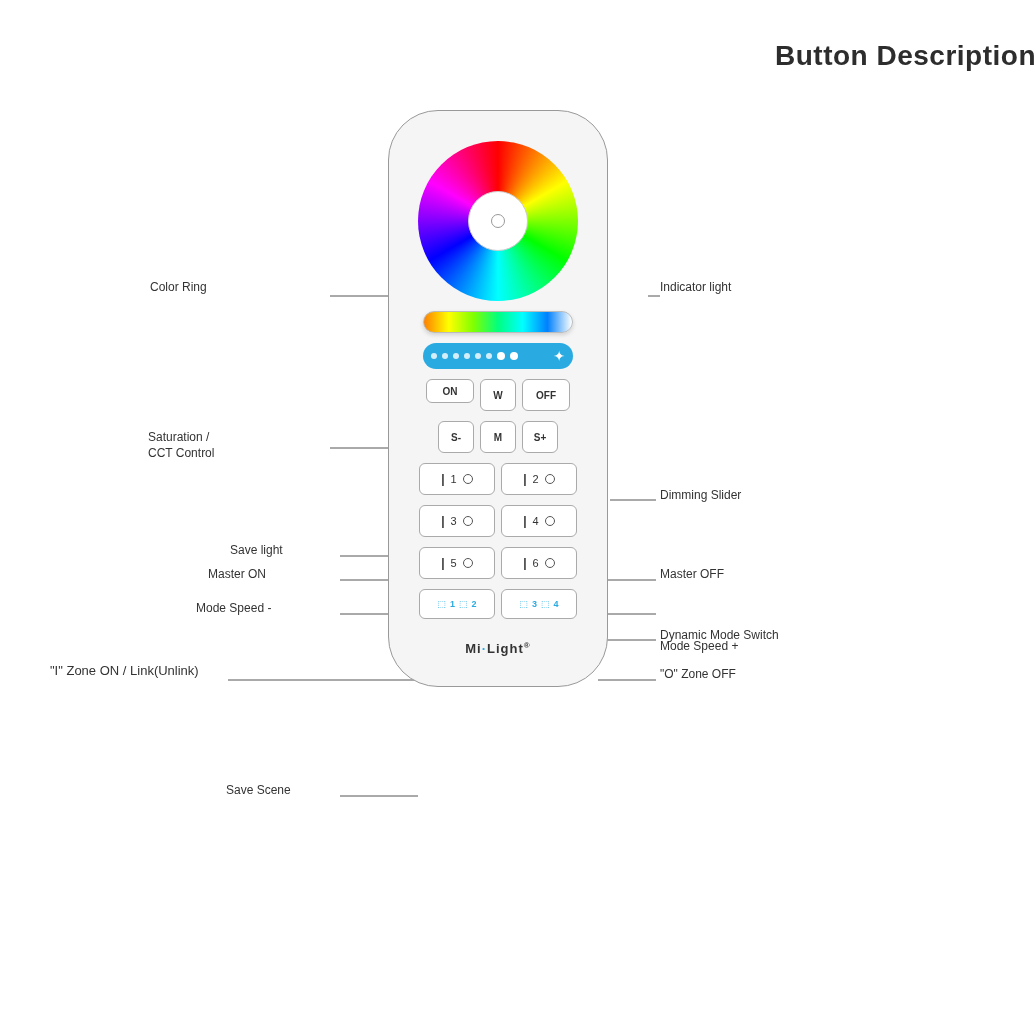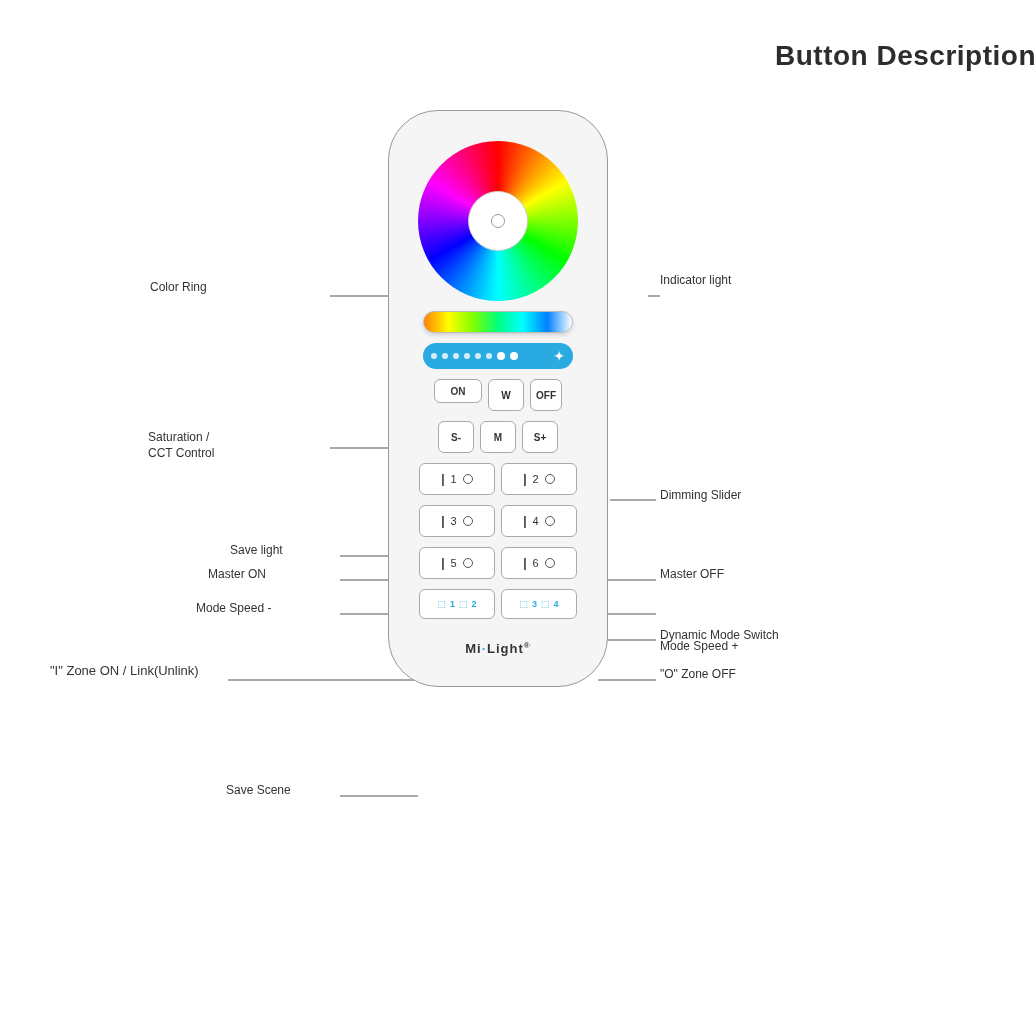--- a/index.html
+++ b/index.html
@@ -144,21 +144,21 @@
       font-weight: bold;
       color: #333;
       display: flex;
       align-items: center;
       justify-content: center;
       cursor: pointer;
     }
 
     .btn-on { width: 48px; height: 24px; }
     .btn-w { width: 36px; height: 32px; }
-    .btn-off { width: 32px; height: 32px; }
+    .btn-off { width: 48px; height: 32px; }
     .btn-sm { width: 36px; height: 32px; }
     .btn-m { width: 36px; height: 32px; }
 
     
     .zone-row {
       display: flex;
       gap: 6px;
     }
     .zone-btn {
       width: 76px;
@@ -273,21 +273,21 @@
 </svg>
 
 <div class="label" style="left:150px; top:280px;">Color Ring</div>
 <div class="label" style="left:148px; top:430px; line-height:1.3;">Saturation /<br>CCT Control</div>
 <div class="label" style="left:230px; top:543px;">Save light</div>
 <div class="label" style="left:196px; top:567px;margin-left:12px;">Master ON</div>
 <div class="label" style="left:196px; top:601px;">Mode Speed -</div>
 <div class="label" style="left:50px; top:663px; font-size:13px;">"I" Zone ON / Link(Unlink)</div>
 <div class="label" style="left:226px; top:783px;">Save Scene</div>
 
-<div class="label" style="left:660px; top:273px;text-align:center;">Indicator light</div>
+<div class="label" style="left:660px; top:280px;text-align:center;">Indicator light</div>
 <div class="label" style="left:660px; top:488px;">Dimming Slider</div>
 <div class="label" style="left:660px; top:567px;">Master OFF</div>
 <div class="label" style="left:660px; top:601px;margin-top:38px;">Mode Speed +</div>
 <div class="label" style="left:660px; top:628px;">Dynamic Mode Switch</div>
 <div class="label" style="left:660px; top:667px;">"O" Zone OFF</div>
 
 <div class="remote-container" style="top:110px; left:388px; transform:none; position:absolute;">
 
   <div class="color-wheel-wrap">
     <div class="color-wheel"></div>

